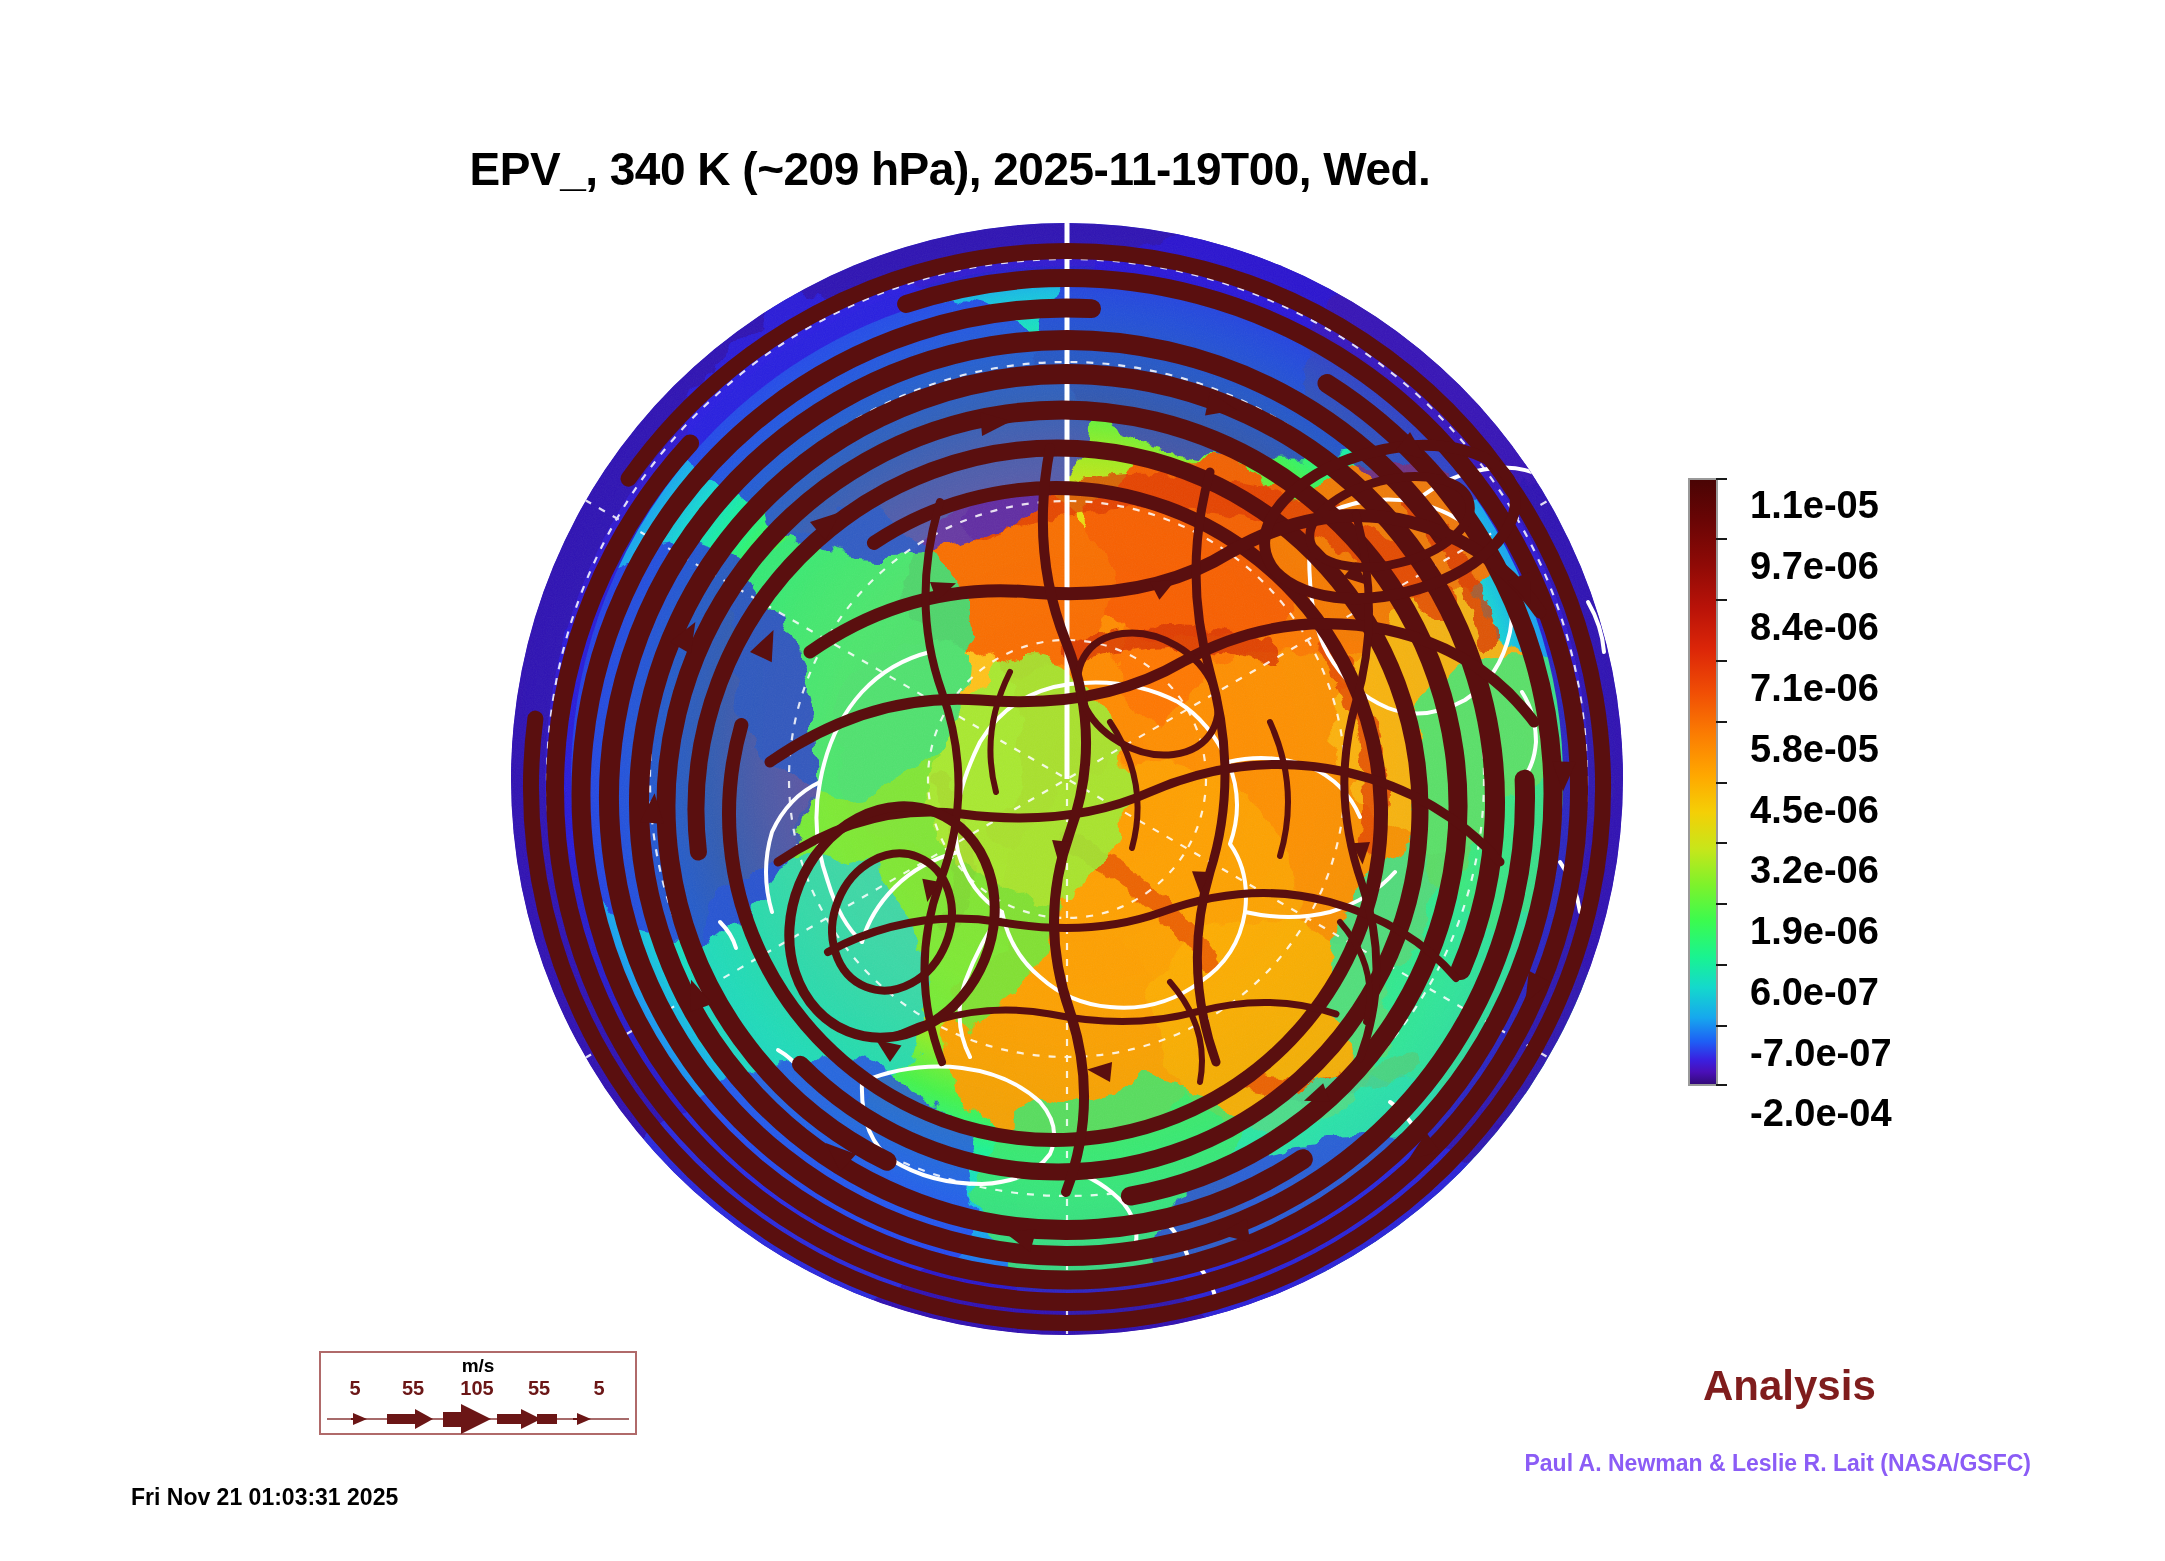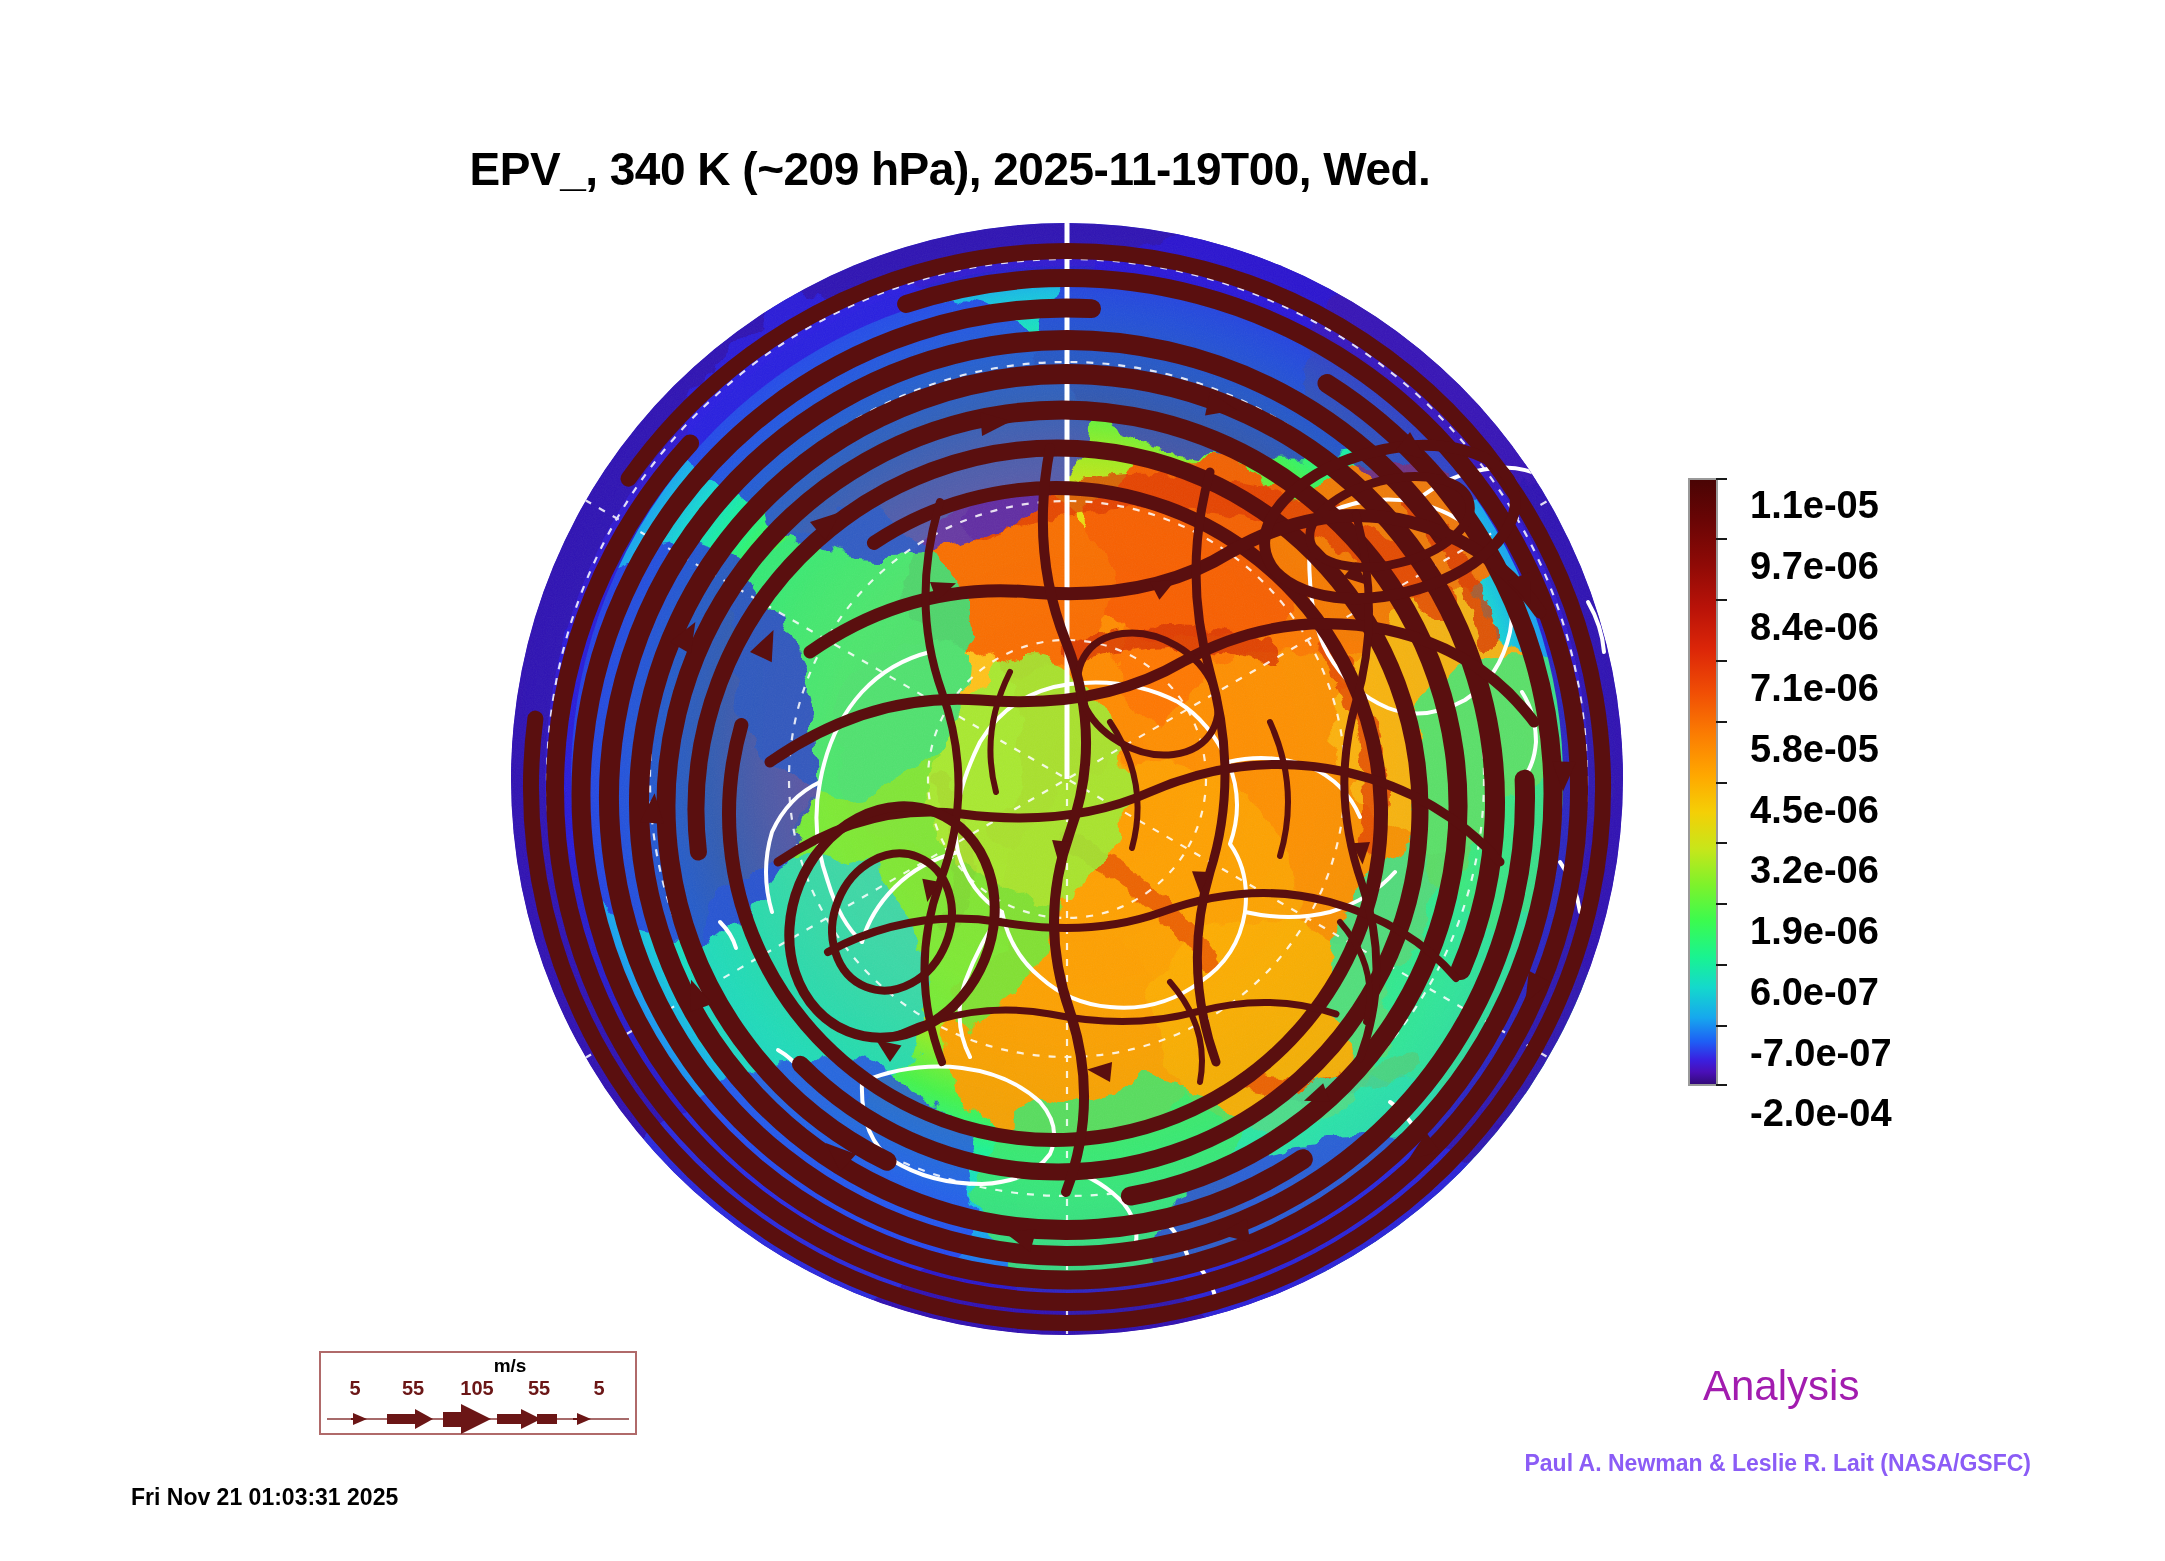--- a/index.html
+++ b/index.html
@@ -126,21 +126,20 @@
   }
   #wind-legend-unit {
     position: absolute;
     left: 0;
     top: 2px;
     width: 100%;
     text-align: center;
     font-size: 19px;
     font-weight: bold;
     color: #000000;
-    padding-left: 32px;
   }
   .wind-num {
     position: absolute;
     top: 24px;
     font-size: 20px;
     font-weight: bold;
     color: #6b1616;
     text-align: center;
     width: 52px;
   }
@@ -151,22 +150,22 @@
     width: 100%;
     height: 32px;
   }
 
   
   #analysis-label {
     position: absolute;
     left: 1703px;
     top: 1362px;
     font-size: 42px;
-    font-weight: normal;
-    color: #a21caf;
+    font-weight: bold;
+    color: #7f1d1d;
     white-space: nowrap;
   }
   #timestamp {
     position: absolute;
     left: 131px;
     top: 1450px;
     font-size: 23px;
     font-weight: bold;
     color: #000000;
     white-space: nowrap;

